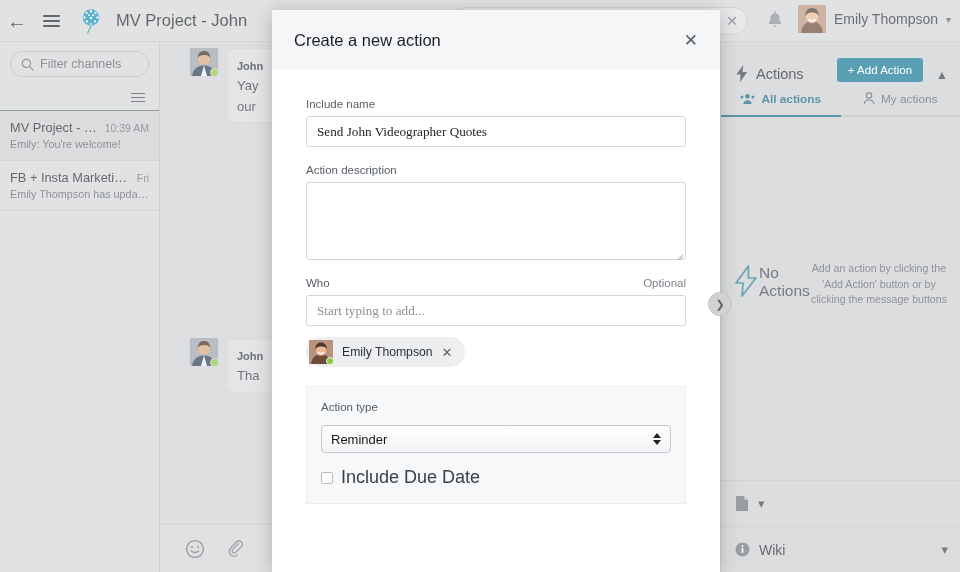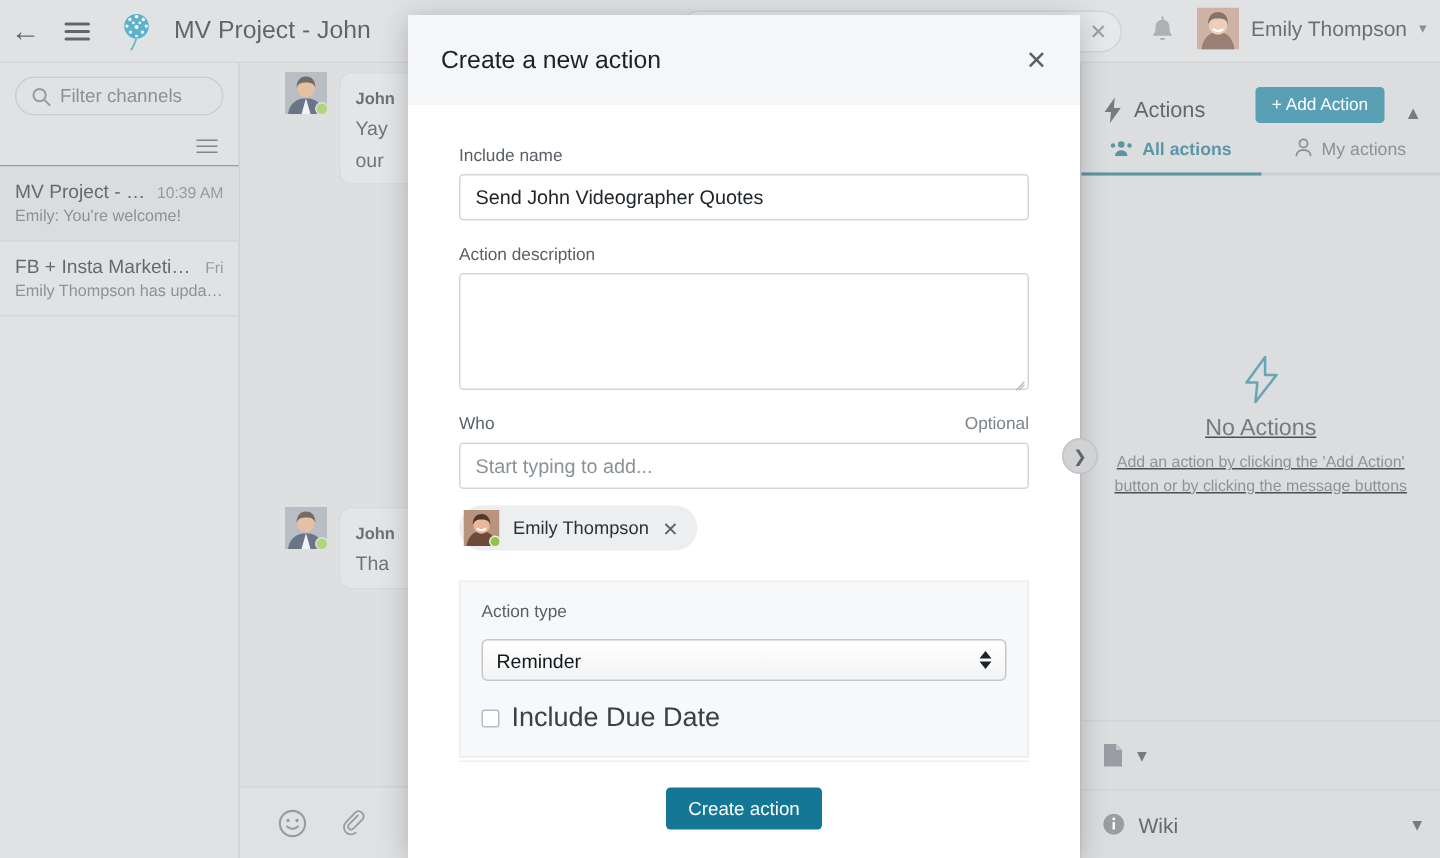--- a/index.html
+++ b/index.html
@@ -158,24 +158,23 @@
   .rp-tab {
     flex: 1 1 0; display: flex; align-items: center; justify-content: center;
     gap: 6px; font-size: 11.8px; color: #5c6268;
   }
   .rp-tab.sel { color: #13697f; font-weight: bold; }
   .tabs-rule { height: 2px; background: #b9bbbd; display: flex; }
   .tabs-rule i { flex: 1 1 0; height: 2px; }
   .tabs-rule i.on { background: #13697f; }
 
   .rp-empty {
-    flex: 1 1 auto; display: flex; flex-direction: column;
+    flex: 1 1 auto; display: flex; flex-direction: row;
     align-items: center; justify-content: center; padding: 0 12px;
     margin-top: -28px;
-    text-decoration: underline;
   }
   .empty-bolt { width: 26px; height: 32px; margin-bottom: 8px; }
   .empty-title { font-size: 15.5px; color: #3d4349; font-weight: 500; margin-bottom: 6px; }
   .empty-sub {
     font-size: 10.6px; color: #5e6369; text-align: center; line-height: 1.45;
   }
 
   .rp-section {
     height: 46px; display: flex; align-items: center; gap: 9px;
     padding: 0 12px 0 14px; border-top: 1px solid #bfc1c3;
@@ -201,21 +200,21 @@
 
   .modal-body { padding: 28px 34px 0 34px; }
   .fld-label {
     font-size: 11.5px; color: #585f66; margin-bottom: 6px;
     display: flex; justify-content: space-between; align-items: baseline;
   }
   .fld-opt { font-size: 11.5px; color: #7d838a; }
   .txt-input {
     width: 100%; height: 31px; border: 1px solid #d3d7db; border-radius: 3px;
     background: #fff; padding: 0 10px; font-size: 13.2px; color: #20252a;
-    font-family: Liberation Sans, sans-serif; display: flex; align-items: center;
+    font-family: Liberation Serif, serif; display: flex; align-items: center;
   }
   .txt-input.ph { color: #8b9197; }
   .txt-area {
     width: 100%; height: 78px; border: 1px solid #d3d7db; border-radius: 3px;
     background: #fff; position: relative; margin-bottom: 0;
   }
   .resize-grip {
     position: absolute; right: 2px; bottom: 2px; width: 9px; height: 9px;
   }
   .resize-grip i { position: absolute; right: 0; background: #b9bec3; height: 1px; transform: rotate(-45deg); transform-origin: right center; }
@@ -559,18 +558,15 @@
               <i class="dn"></i>
             </span>
         </div>
         <div class="check-row">
           <span class="checkbox"></span>
           <span class="check-lbl">Include Due Date</span>
         </div>
       </div>
     </div>
 
-    <div class="modal-foot">
-      <button class="create-btn">Create action</button>
-    </div>
   </div>
 
 </div>
 
 </body></html>

